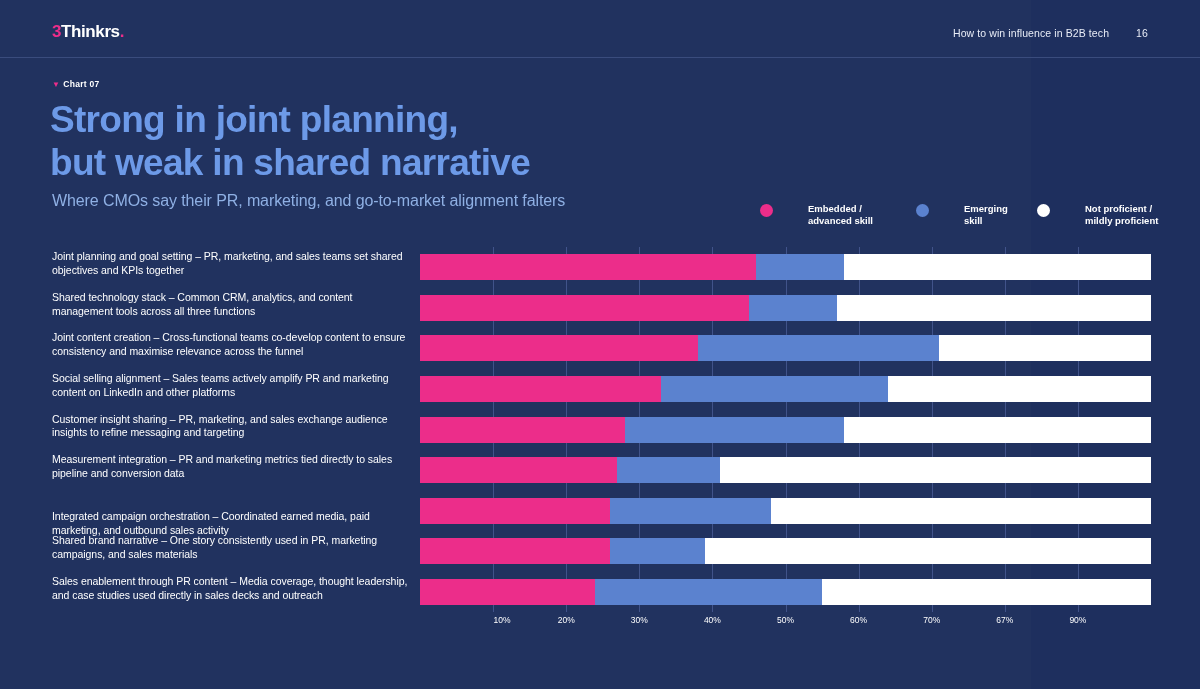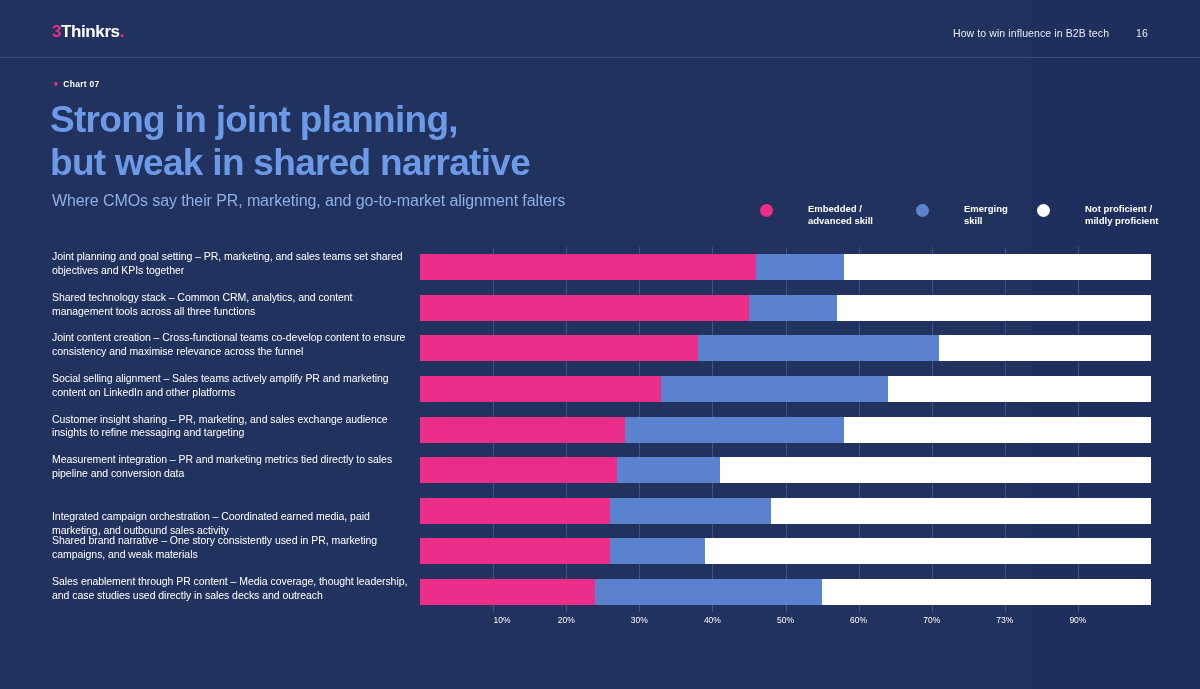--- a/index.html
+++ b/index.html
@@ -276,29 +276,29 @@
     </div>
 
   <div id="ylabels">
       <div class="ylabel" style="top: 3.27778px;">Joint planning and goal setting – PR, marketing, and sales teams set shared objectives and KPIs together</div>
       <div class="ylabel" style="top: 43.8333px;">Shared technology stack – Common CRM, analytics, and content management tools across all three functions</div>
       <div class="ylabel" style="top: 84.3889px;">Joint content creation – Cross-functional teams co-develop content to ensure consistency and maximise relevance across the funnel</div>
       <div class="ylabel" style="top: 124.944px;">Social selling alignment – Sales teams actively amplify PR and marketing content on LinkedIn and other platforms</div>
       <div class="ylabel" style="top: 165.5px;">Customer insight sharing – PR, marketing, and sales exchange audience insights to refine messaging and targeting</div>
       <div class="ylabel" style="top: 206.056px;">Measurement integration – PR and marketing metrics tied directly to sales pipeline and conversion data</div>
       <div class="ylabel" style="top: 263px;">Integrated campaign orchestration – Coordinated earned media, paid marketing, and outbound sales activity</div>
-      <div class="ylabel" style="top: 287.167px;">Shared brand narrative – One story consistently used in PR, marketing campaigns, and weak materials</div>
+      <div class="ylabel" style="top: 287.167px;">Shared brand narrative – One story consistently used in PR, marketing campaigns, and sales materials</div>
       <div class="ylabel" style="top: 327.722px;">Sales enablement through PR content – Media coverage, thought leadership, and case studies used directly in sales decks and outreach</div>
     </div>
 
   <div id="xaxis">
       <div class="xtick" style="left: 73.1px; margin-left: 9px;">10%</div>
       <div class="xtick" style="left: 146.2px;">20%</div>
       <div class="xtick" style="left: 219.3px;">30%</div>
       <div class="xtick" style="left: 292.4px;">40%</div>
       <div class="xtick" style="left: 365.5px;">50%</div>
       <div class="xtick" style="left: 438.6px;">60%</div>
       <div class="xtick" style="left: 511.7px;">70%</div>
-      <div class="xtick" style="left: 584.8px;">73%</div>
+      <div class="xtick" style="left: 584.8px;">67%</div>
       <div class="xtick" style="left: 657.9px;">90%</div>
     </div>
 
 </div>
 
 </body></html>

